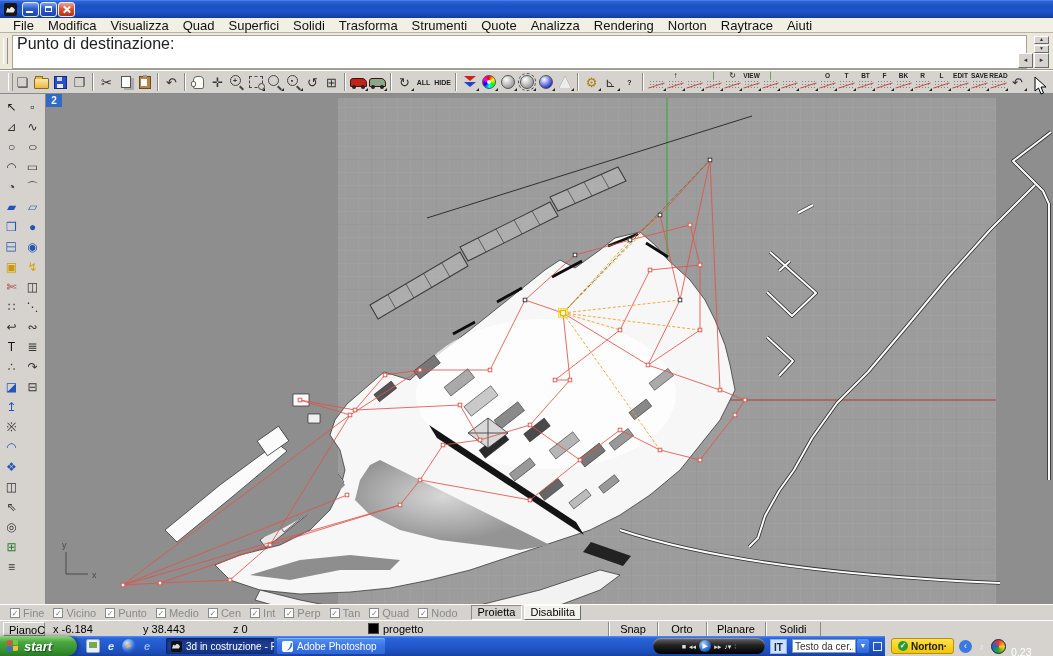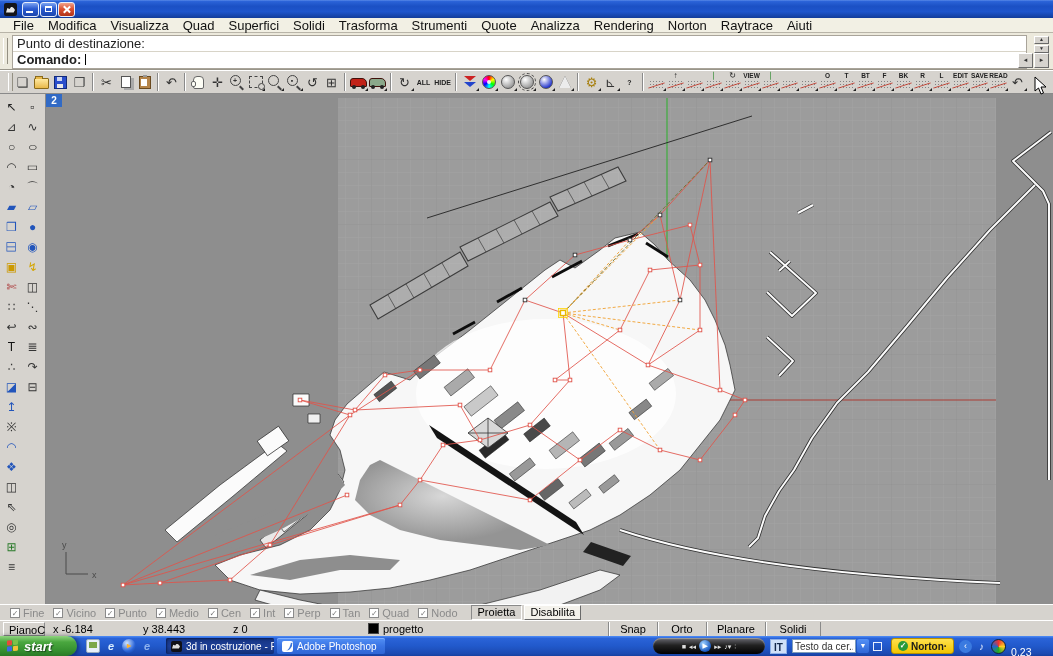--- a/index.html
+++ b/index.html
@@ -28,21 +28,21 @@
   
   #menubar{position:absolute;left:0;top:18px;width:1053px;height:15px;background:#f2f0e4;
     border-bottom:1px solid #b8b4a8;display:flex;align-items:center;padding-left:6px;box-sizing:border-box}
   .mitem{font-size:13px;color:#111;padding:0 7px;white-space:nowrap}
 
   
   #cmdarea{position:absolute;left:0;top:33px;width:1053px;height:37px;background:#ece9dc;
     border-bottom:1px solid #9a968a;box-sizing:border-box;padding:2px 26px 2px 12px}
   .grip{position:absolute;left:3px;top:5px;bottom:5px;width:3px;border-left:1px solid #fff;border-right:1px solid #938f82}
   #cmdbox{height:32px;background:#fff;border:1px solid #a9a49a;position:relative}
-  .cmdline{height:15px;display:flex;align-items:center;padding-left:4px;font-size:13px;color:#222;white-space:nowrap}
+  .cmdline{height:15px;display:flex;align-items:center;padding-left:4px;font-size:16px;color:#222;white-space:nowrap}
   .cmdline.second{border-top:1px solid #d8d4c8;font-weight:bold}
   .caret{width:1px;height:11px;background:#000;margin-left:4px}
   .vspin{position:absolute;right:4px;top:3px;display:flex;flex-direction:column;gap:1px}
   .vspin b{width:13px;height:6px;background:#d6d3ce;border:1px solid;border-color:#fff #6a6a6a #6a6a6a #fff;
     font-size:5px;line-height:4px;text-align:center;color:#333;font-weight:normal}
   .hbtns{position:absolute;right:4px;top:20px;display:flex;gap:1px}
   .hbtns b{width:13px;height:13px;background:#d6d3ce;border:1px solid;border-color:#fff #6a6a6a #6a6a6a #fff;
     font-size:7px;line-height:11px;text-align:center;color:#333;font-weight:normal}
 
   
@@ -116,21 +116,21 @@
   #statusbar{position:absolute;left:0;top:620px;width:1053px;height:16px;background:#d6d3ce;border-top:1px solid #fff;
     display:flex;align-items:center;font-size:11px;color:#000;box-sizing:border-box}
   .scell{height:14px;line-height:14px;padding:0 5px;white-space:nowrap;box-sizing:border-box}
   #sc-cplane{width:42px;border:1px solid;border-color:#fff #8a8a8a #8a8a8a #fff;margin:0 3px;text-align:center}
   #sc-x{width:90px}#sc-y{width:90px}#sc-z{width:135px}
   #sc-layer{width:245px;display:flex;align-items:center;gap:4px}
   .swatch{width:9px;height:9px;background:#000;border:1px solid #444;flex:none}
   .pane{height:14px;line-height:14px;width:42px;text-align:center;border-left:1px solid #8a8a8a;box-shadow:inset 1px 0 0 #fff;padding:0 3px}
 
   
-  #taskbar{position:absolute;left:0;top:636px;width:1053px;height:20px;display:flex;align-items:center;
+  #taskbar{position:absolute;left:0;top:636px;width:885px;height:20px;display:flex;align-items:center;
     background:linear-gradient(180deg,#4f8ef8 0%,#2a63d8 12%,#2159cb 50%,#1c4ab2 88%,#1640a0 100%)}
   #startbtn{width:77px;height:20px;border-radius:0 10px 10px 0;flex:none;
     background:linear-gradient(180deg,#8fd47f 0%,#4aa73f 30%,#379230 70%,#2a7a26 100%);
     display:flex;align-items:center;gap:4px;padding-left:7px;box-sizing:border-box;color:#fff;
     font-weight:bold;font-style:italic;font-size:13px;text-shadow:1px 1px 1px #1a4a1a;box-shadow:2px 0 4px rgba(0,0,20,.45)}
   .flag{width:13px;height:12px;display:grid;grid-template-columns:5px 5px;grid-auto-rows:5px;gap:1px;transform:skewY(-6deg)}
   .flag i{border-radius:1px}
   .flag i:nth-child(1){background:#e84a3a}.flag i:nth-child(2){background:#7cc24a}
   .flag i:nth-child(3){background:#3a6ae8}.flag i:nth-child(4){background:#f2c23a}
   .qlaunch{display:flex;gap:4px;margin:0 9px;align-items:center;flex:none}
@@ -207,24 +207,20 @@
     <span class="mitem">Norton</span>
     <span class="mitem">Raytrace</span>
     <span class="mitem">Aiuti</span>
   </div>
 
 <div id="cmdarea">
   <span class="grip"></span>
   <div id="cmdbox">
     <div class="cmdline">
       <span>Punto di destinazione:</span>
-    </div>
-    <div class="cmdline second">
-      <span>Comando:</span>
-      <span class="caret"></span>
     </div>
   </div>
   <span class="vspin">
       <b>▲</b>
       <b>▼</b>
     </span>
   <span class="hbtns">
       <b>◂</b>
       <b>▸</b>
     </span>

